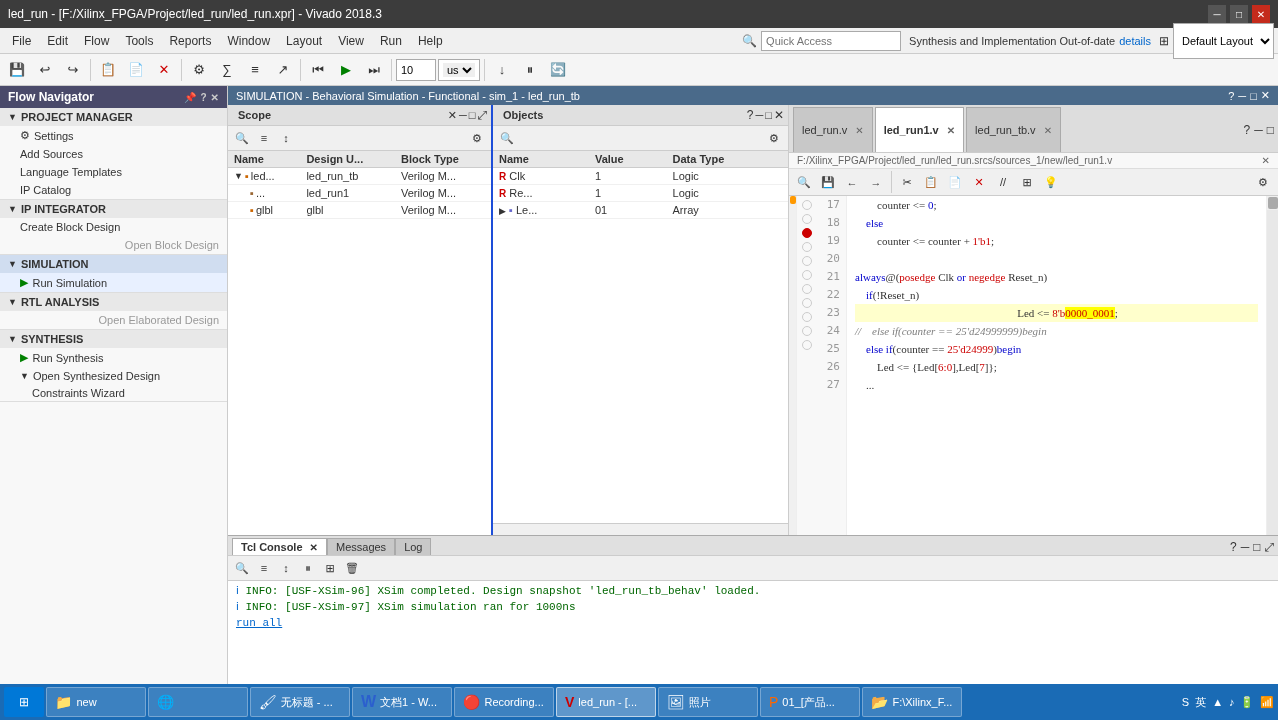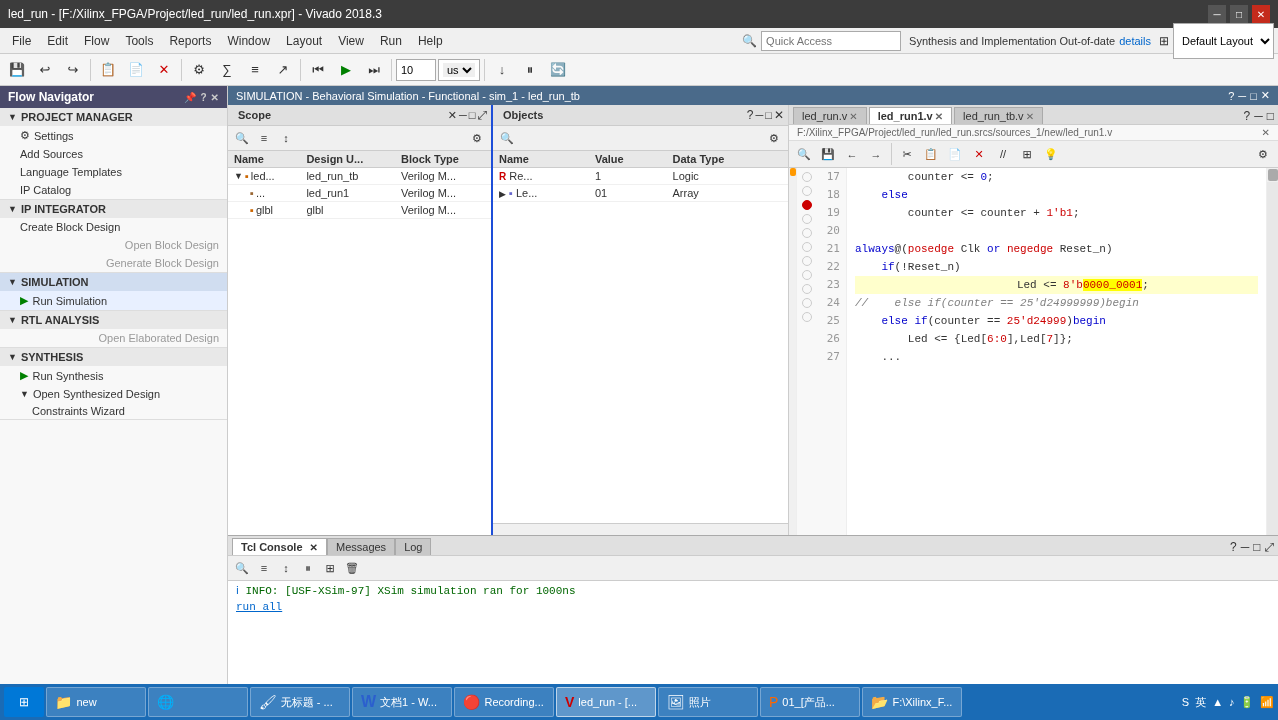--- a/index.html
+++ b/index.html
@@ -57,35 +57,35 @@
     .scope-table td { padding: 2px 6px; font-size: 11px; border-bottom: 1px solid #f0f0f0; }
     .tree-node { display: flex; align-items: center; gap: 2px; }
     
     
     .objects-panel { flex: 1; display: flex; flex-direction: column; background: #fff; }
     .objects-panel-header { background: #e0e0e0; padding: 2px 4px; display: flex; align-items: center; justify-content: space-between; border-bottom: 1px solid #ccc; }
     
     
     .editor-panel { flex: 1; display: flex; flex-direction: column; background: #fff; min-width: 490px; border-left: 1px solid #ccc; }
     .editor-tabs { background: #ddd; display: flex; align-items: center; padding: 2px 4px 0; gap: 2px; border-bottom: 1px solid #ccc; }
-    .editor-tab { padding: 2px 8px; font-size: 11px; background: #c8c8c8; border: 1px solid #aaa; border-bottom: none; cursor: pointer; display: flex; align-items: center; gap: 2px; }
+    .editor-tab { padding: 16px 8px; font-size: 11px; background: #c8c8c8; border: 1px solid #aaa; border-bottom: none; cursor: pointer; display: flex; align-items: center; gap: 8px; }
     .editor-tab.active { background: #fff; font-weight: bold; }
     .editor-tab .close-btn { font-size: 10px; color: #666; cursor: pointer; }
     .editor-toolbar { background: #f0f0f0; padding: 2px 4px; display: flex; align-items: center; gap: 2px; border-bottom: 1px solid #ccc; }
     .editor-toolbar-btn { width: 22px; height: 22px; background: none; border: 1px solid transparent; cursor: pointer; display: flex; align-items: center; justify-content: center; font-size: 11px; color: #333; }
     .editor-toolbar-btn.red { color: #cc0000; }
     .editor-path { background: #f8f8f8; padding: 2px 8px; font-size: 10px; color: #666; border-bottom: 1px solid #ddd; display: flex; align-items: center; justify-content: space-between; }
     .code-area { flex: 1; overflow: auto; position: relative; }
     .code-content { display: flex; min-height: 100%; }
     .line-gutter { background: #f8f8f8; padding: 0 6px; border-right: 1px solid #eee; min-width: 30px; text-align: right; }
     .line-num { font-size: 11px; color: #999; line-height: 18px; font-family: monospace; }
     .breakpoint-col { width: 20px; background: #f8f8f8; }
     .bp-circle { width: 10px; height: 10px; border-radius: 50%; border: 1px solid #ccc; margin: 4px auto; }
     .code-lines { flex: 1; padding: 0 8px; }
-    .code-line { font-size: 11px; font-family: Liberation Mono, monospace; line-height: 18px; white-space: pre; color: #333; }
+    .code-line { font-size: 11px; font-family: Liberation Serif, serif; line-height: 18px; white-space: pre; color: #333; }
     .code-line.highlighted { background: #ffffcc; text-align: center; }
     .highlight-text { background: #ffff00; }
     
     
     .console-area { height: 185px; border-top: 1px solid #aaa; display: flex; flex-direction: column; background: #fff; }
     .console-tabs { background: #e0e0e0; display: flex; align-items: center; padding: 2px 4px 0; border-bottom: 1px solid #ccc; }
     .console-tab { padding: 2px 8px; font-size: 11px; background: #c8c8c8; border: 1px solid #aaa; border-bottom: none; cursor: pointer; }
     .console-tab.active { background: #fff; font-weight: bold; }
     .console-tab-close { font-size: 10px; margin-left: 4px; }
     .console-toolbar { background: #f0f0f0; padding: 2px 4px; display: flex; align-items: center; gap: 2px; border-bottom: 1px solid #ccc; }
@@ -230,23 +230,20 @@
       <div class="nav-section">
         <div class="nav-section-header">
           <span style="font-size:9px;">▼</span>
           <span>IP INTEGRATOR</span>
         </div>
         <div class="nav-item">
           <span>Create Block Design</span>
         </div>
         <div class="nav-item disabled">
           <span>Open Block Design</span>
-        </div>
-        <div class="nav-item disabled">
-          <span>Generate Block Design</span>
         </div>
       </div>
 
       <div class="nav-section" style="background:#e8f0ff;">
         <div class="nav-section-header" style="background:#d0ddf0;">
           <span style="font-size:9px;">▼</span>
           <span>SIMULATION</span>
         </div>
         <div class="nav-item">
           <span style="color:green;">▶</span>
@@ -385,20 +382,28 @@
                 <tr>
                   <th>Name</th>
                   <th>Value</th>
                   <th>Data Type</th>
                 </tr>
               </thead>
               <tbody>
                 <tr>
                   <td>
                     <span style="color:#cc0000; font-size:10px; font-weight:bold;">R</span>
+                    <span> Clk</span>
+                  </td>
+                  <td>1</td>
+                  <td>Logic</td>
+                </tr>
+                <tr>
+                  <td>
+                    <span style="color:#cc0000; font-size:10px; font-weight:bold;">R</span>
                     <span> Re...</span>
                   </td>
                   <td>1</td>
                   <td>Logic</td>
                 </tr>
                 <tr>
                   <td>
                     <span style="font-size:9px;">▶</span>
                     <span style="color:#6666cc;">▪</span>
                     <span> Le...</span>
@@ -532,20 +537,24 @@
         <button class="panel-toolbar-btn">🔍</button>
         <button class="panel-toolbar-btn">≡</button>
         <button class="panel-toolbar-btn">↕</button>
         <button class="panel-toolbar-btn">⏸</button>
         <button class="panel-toolbar-btn">⊞</button>
         <button class="panel-toolbar-btn">🗑</button>
       </div>
       <div class="console-output">
         <div class="console-line">
           <span style="color:#0066cc;">ℹ</span>
+          <span class="console-info"> INFO: [USF-XSim-96] XSim completed. Design snapshot 'led_run_tb_behav' loaded.</span>
+        </div>
+        <div class="console-line">
+          <span style="color:#0066cc;">ℹ</span>
           <span class="console-info"> INFO: [USF-XSim-97] XSim simulation ran for 1000ns</span>
         </div>
         <div class="console-line">
           <span class="console-link">run all</span>
         </div>
       </div>
 
       <div style="height:12px; background:#f0f0f0; border-top:1px solid #ccc; display:flex; align-items:center; padding: 0 2px;">
         <div style="width:10px; height:10px; background:#c0c0c0; flex-shrink:0;">◀</div>
         <div style="flex:1; background:#f0f0f0; position:relative;">

